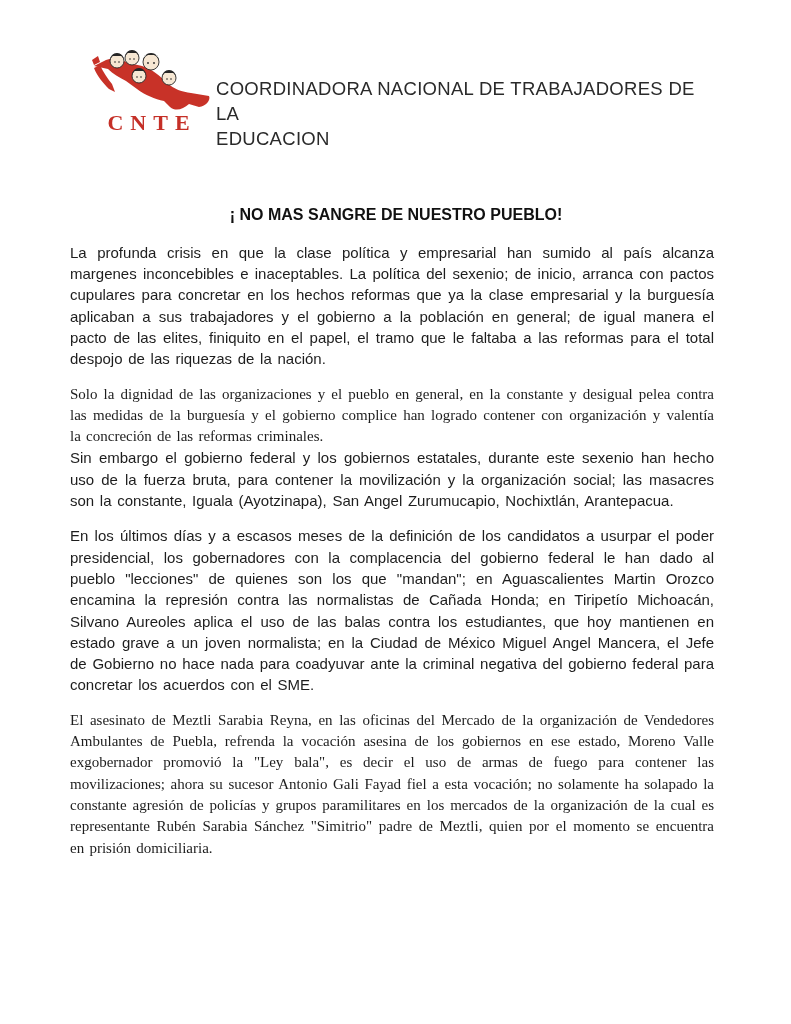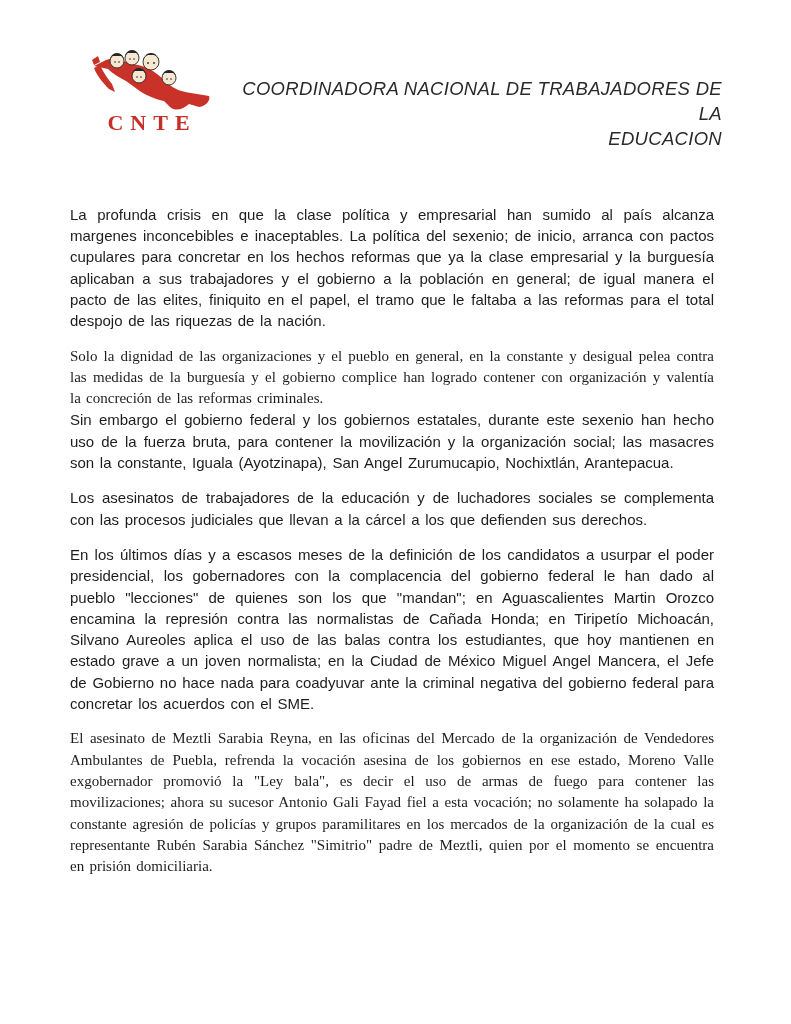--- a/index.html
+++ b/index.html
@@ -38,28 +38,27 @@
     font-family: "Liberation Serif", serif;
     font-weight: bold;
     font-size: 22px;
     letter-spacing: 7px;
     color: var(--logo-red);
     margin-top: -2px;
     padding-left: 4px;
   }
   .org-name {
     flex: 1;
-    text-align: right;
+    text-align: left;
     font-size: 18.5px;
     line-height: 25px;
     font-weight: 400;
     color: #2a2a2a;
     padding-top: 14px;
     letter-spacing: 0.3px;
-    font-style: italic;
   }
   
   .headline {
     margin-top: 40px;
     text-align: center;
     font-weight: bold;
     font-size: 16px;
     line-height: 21px;
     color: #111;
   }
@@ -128,25 +127,25 @@
       <div class="logo-acronym">CNTE</div>
     </div>
 
     <h1 class="org-name">
       <span>COORDINADORA NACIONAL DE TRABAJADORES DE LA</span><br>
       <span>EDUCACION</span>
     </h1>
   </div>
 
   <div class="headline">
+    <div>¡ NO MAS SANGRE DE NUESTRO PUEBLO!</div>
   </div>
 
   <div class="content">
     <p>La profunda crisis en que la clase política y empresarial han sumido al país alcanza margenes inconcebibles e inaceptables. La política del sexenio; de inicio, arranca con pactos cupulares para concretar en los hechos reformas que ya la clase empresarial y la burguesía aplicaban a sus trabajadores y el gobierno a la población en general; de igual manera el pacto de las elites, finiquito en el papel, el tramo que le faltaba a las reformas para el total despojo de las riquezas de la nación.</p>
     <p class="tight">Solo la dignidad de las organizaciones y el pueblo en general, en la constante y desigual pelea contra las medidas de la burguesía y el gobierno complice han logrado contener con organización y valentía la concreción de las reformas criminales.</p>
     <p>Sin embargo el gobierno federal y los gobiernos estatales, durante este sexenio han hecho uso de la fuerza bruta, para contener la movilización y la organización social; las masacres son la constante, Iguala (Ayotzinapa), San Angel Zurumucapio, Nochixtlán, Arantepacua.</p>
-    <p>Los asesinatos de trabajadores de la educación y de luchadores sociales se complementa con las procesos judiciales que llevan a la cárcel a los que defienden sus derechos.</p>
     <p>En los últimos días y a escasos meses de la definición de los candidatos a usurpar el poder presidencial, los gobernadores con la complacencia del gobierno federal le han dado al pueblo "lecciones" de quienes son los que "mandan";  en Aguascalientes Martin Orozco encamina la represión contra las normalistas de Cañada Honda; en Tiripetío Michoacán, Silvano Aureoles aplica el uso de las balas contra los estudiantes, que hoy mantienen en estado grave a un joven normalista; en la Ciudad de México Miguel Angel Mancera,  el Jefe de Gobierno no hace nada para coadyuvar ante la criminal negativa del gobierno federal para concretar los acuerdos con el SME.</p>
     <p class="tight">El asesinato de Meztli Sarabia Reyna, en las oficinas del Mercado de la organización de Vendedores Ambulantes de Puebla, refrenda la vocación asesina de los gobiernos en ese estado, Moreno Valle exgobernador promovió la "Ley bala", es decir el uso de armas de fuego para contener las movilizaciones; ahora su sucesor Antonio Gali Fayad fiel a esta vocación; no solamente ha solapado la constante agresión de policías y grupos paramilitares en los mercados de la organización de la cual es representante Rubén Sarabia Sánchez "Simitrio" padre de Meztli, quien por el momento se encuentra  en prisión domiciliaria.</p>
 
   </div>
 
 </div>
 
 </body></html>

